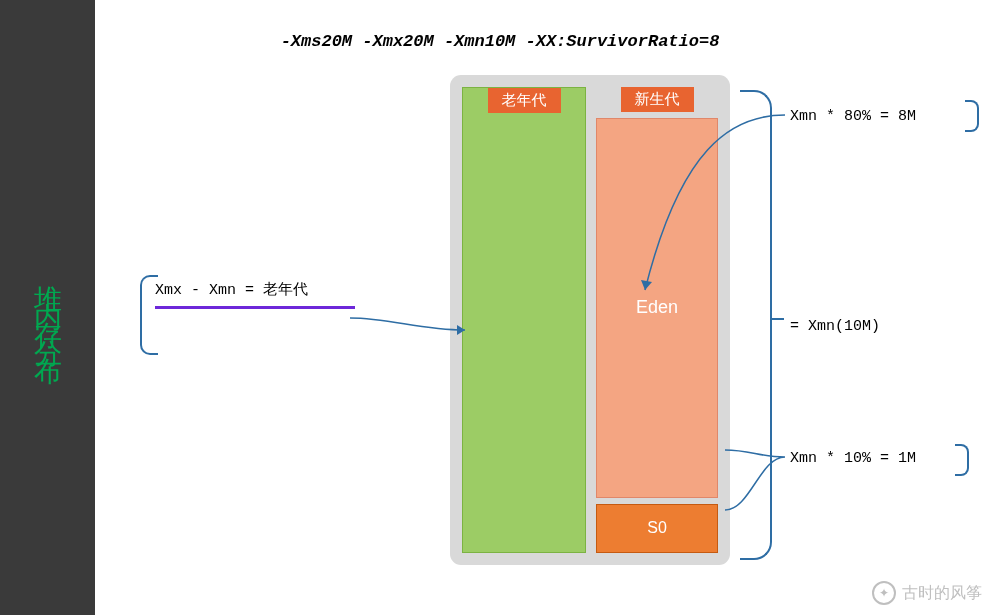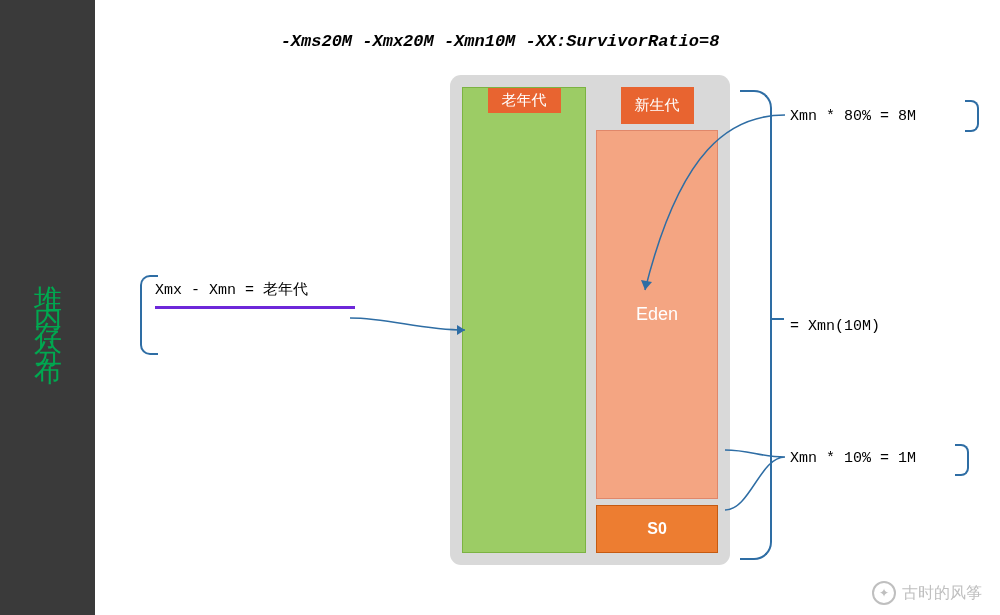--- a/index.html
+++ b/index.html
@@ -79,21 +79,21 @@
 .young-gen {
   flex: 1;
   display: flex;
   flex-direction: column;
   align-items: center;
   gap: 6px;
 }
 .young-gen-label {
   background: #e86430;
   color: #fff;
-  padding: 9px 14px;
+  padding: 3px 14px;
   font-size: 15px;
   align-self: center;
 }
 .eden {
   background: #f4a582;
   border: 1px solid #e0876a;
   width: 100%;
   flex: 8;
   display: flex;
   align-items: center;
@@ -105,21 +105,20 @@
   background: #ed7d31;
   border: 1px solid #c55a11;
   width: 100%;
   flex: 1;
   display: flex;
   align-items: center;
   justify-content: center;
   color: #fff;
   font-size: 16px;
   min-height: 36px;
-  font-weight: bold;
 }
 
 .annotation {
   position: absolute;
   font-family: "Courier New", monospace;
   font-size: 15px;
   color: #000;
 }
 .ann-left {
   left: 155px;

